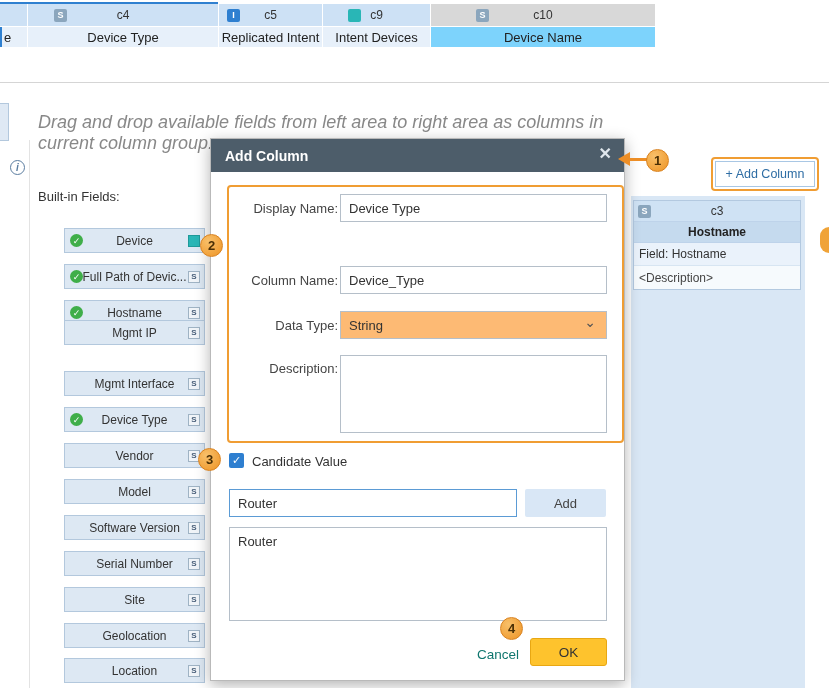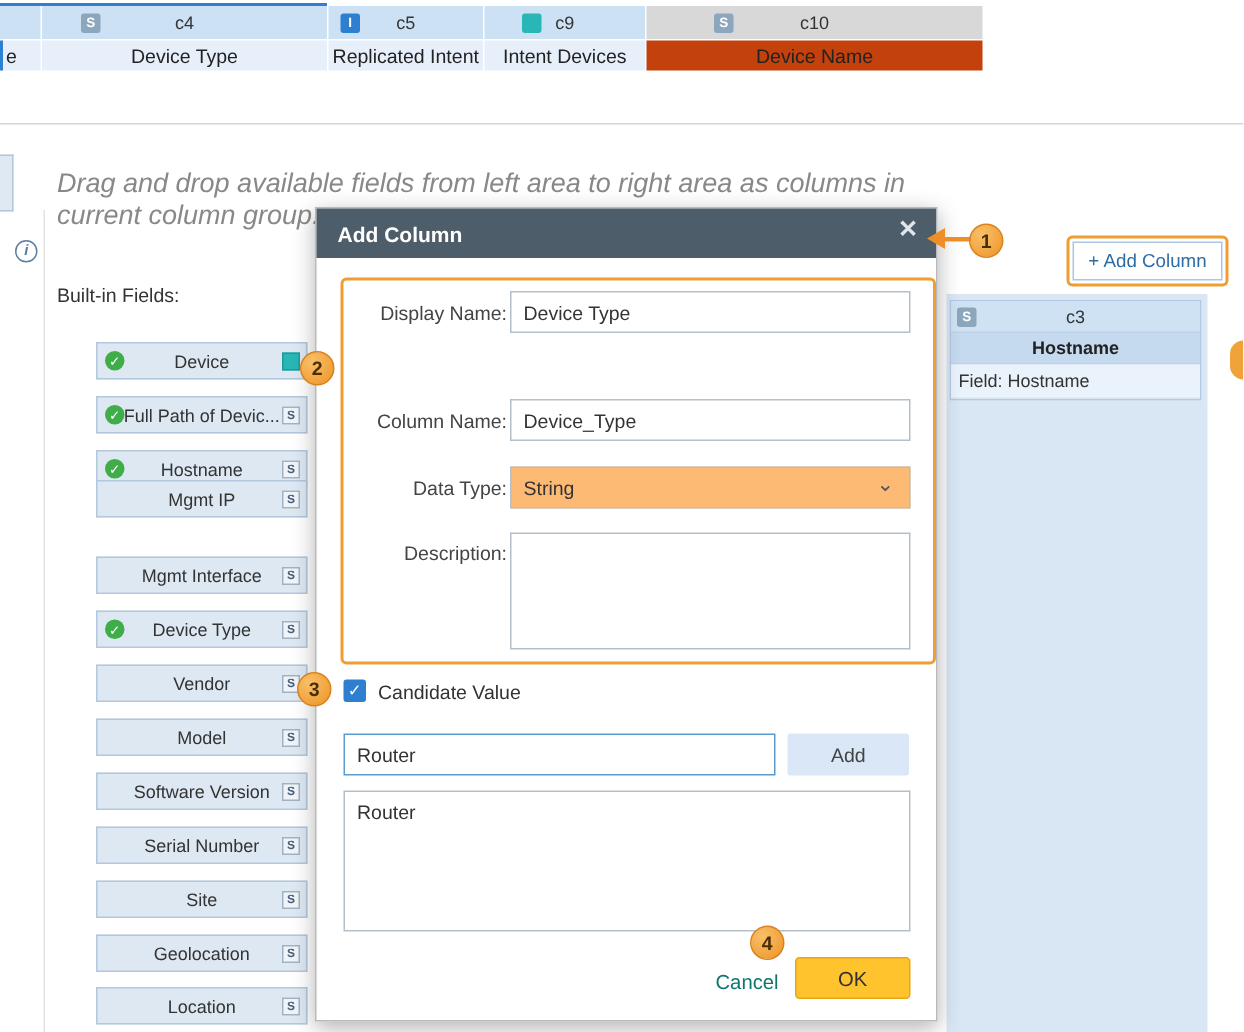--- a/index.html
+++ b/index.html
@@ -12,21 +12,21 @@
   .hcell{position:absolute;top:4px;height:22px;background:#cde1f5;display:flex;align-items:center;
          justify-content:center;font-size:12px;color:#333}
   .hcell.gray{background:#d8d8d8}
   .cicon{position:absolute;width:13px;height:13px;border-radius:2px;font-size:9px;font-weight:bold;
          color:#fff;display:flex;align-items:center;justify-content:center;line-height:1}
   .icon-scalar{background:#8ba6bd}
   .icon-intent{background:#2e7fd0}
   .icon-device{background:#29b6b6}
   .ncell{position:absolute;top:27px;height:20px;background:#e7f0fa;display:flex;align-items:center;
          justify-content:center;font-size:13px;color:#222}
-  .ncell.gray{background:#c2410c}
+  .ncell.gray{background:#7dd3fc}
   .ncell.partial{justify-content:flex-start;padding-left:2px;border-left:2px solid #2f80d0}
 
   .divider{position:absolute;left:0;top:82px;width:829px;height:1px;background:#d5d5d5}
 
   
   .partial-btn{position:absolute;left:0;top:103px;width:9px;height:38px;background:#dfe9f4;
                border:1px solid #b3c8dd;border-left:none}
   .info-icon{position:absolute;left:10px;top:160px;width:15px;height:15px;border:1.5px solid #5b7da0;
              border-radius:50%;color:#5b7da0;font-size:10px;font-weight:bold;font-style:italic;
              display:flex;align-items:center;justify-content:center}
@@ -206,20 +206,21 @@
   <div class="addcol-hl"></div>
   <div class="addcol-btn">+ Add Column</div>
 
   <div class="card">
     <div class="card-r1">
       <span class="cicon icon-scalar">S</span>
       <span>c3</span>
     </div>
     <div class="card-r2">Hostname</div>
     <div class="card-r3">Field: Hostname</div>
+    <div class="card-r4">&lt;Description&gt;</div>
   </div>
 
   <div class="orange-sliver"></div>
 
   <div class="dialog">
     <div class="dlg-header">
       <span>Add Column</span>
       <span class="dlg-close">✕</span>
     </div>
 

